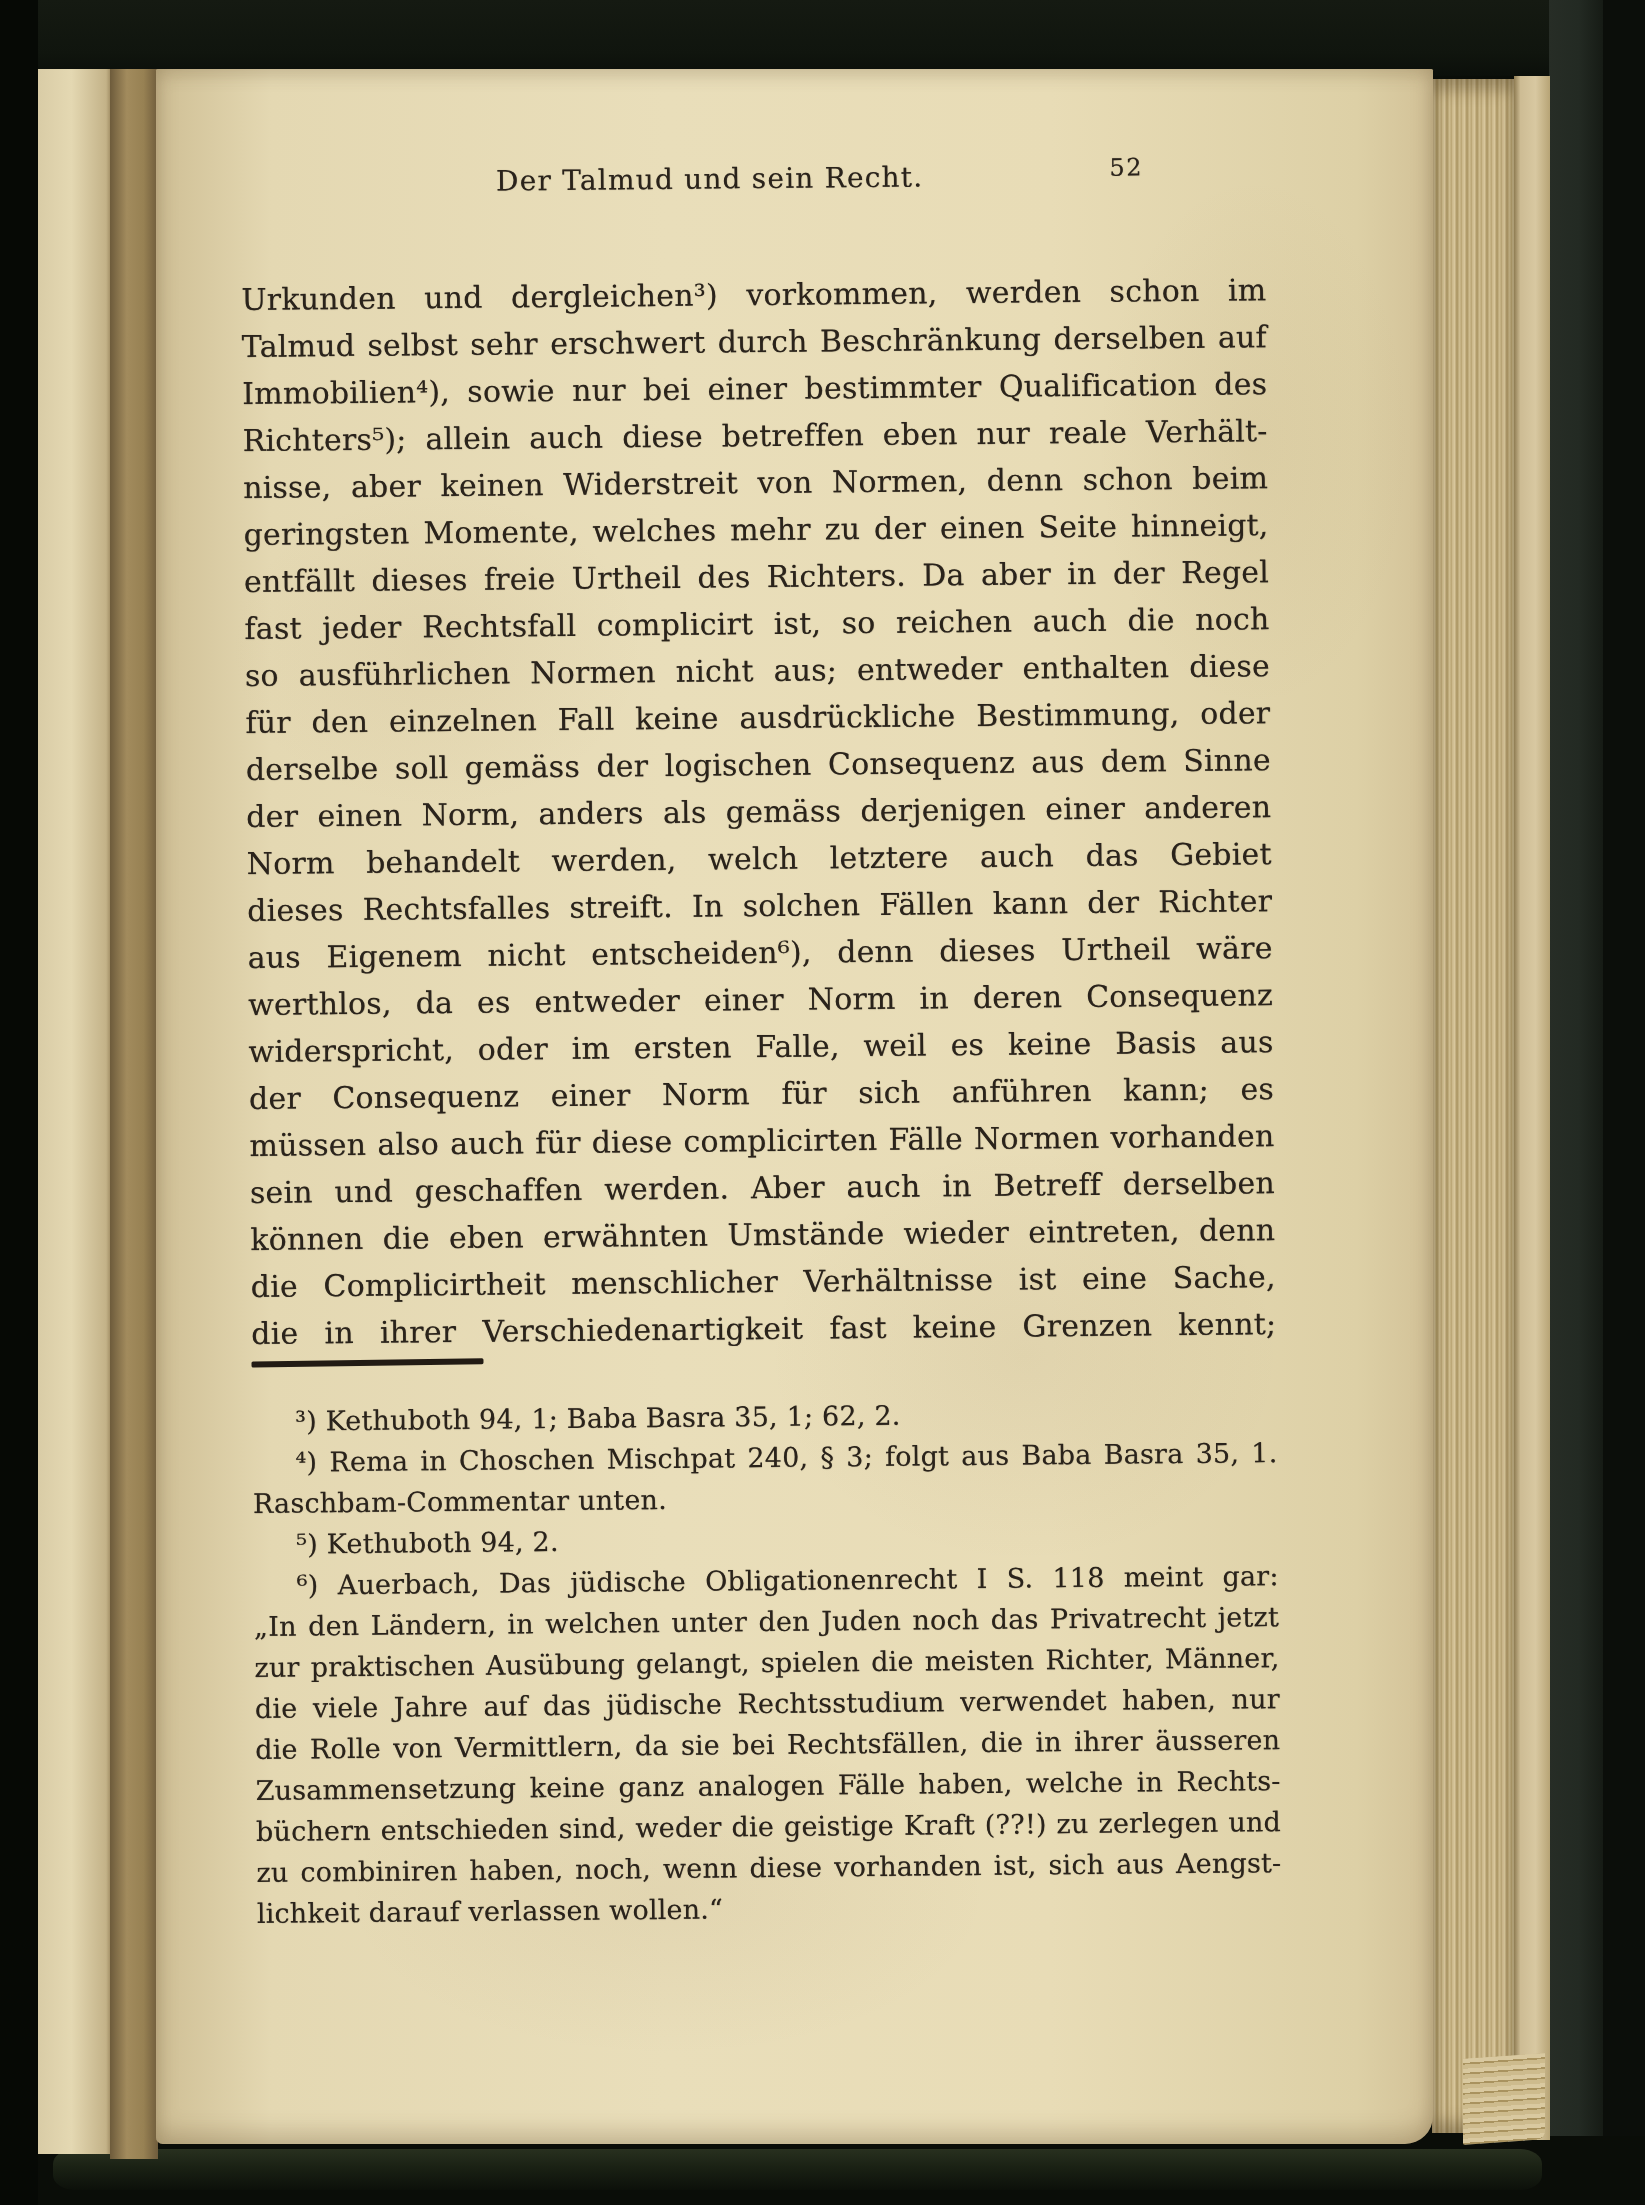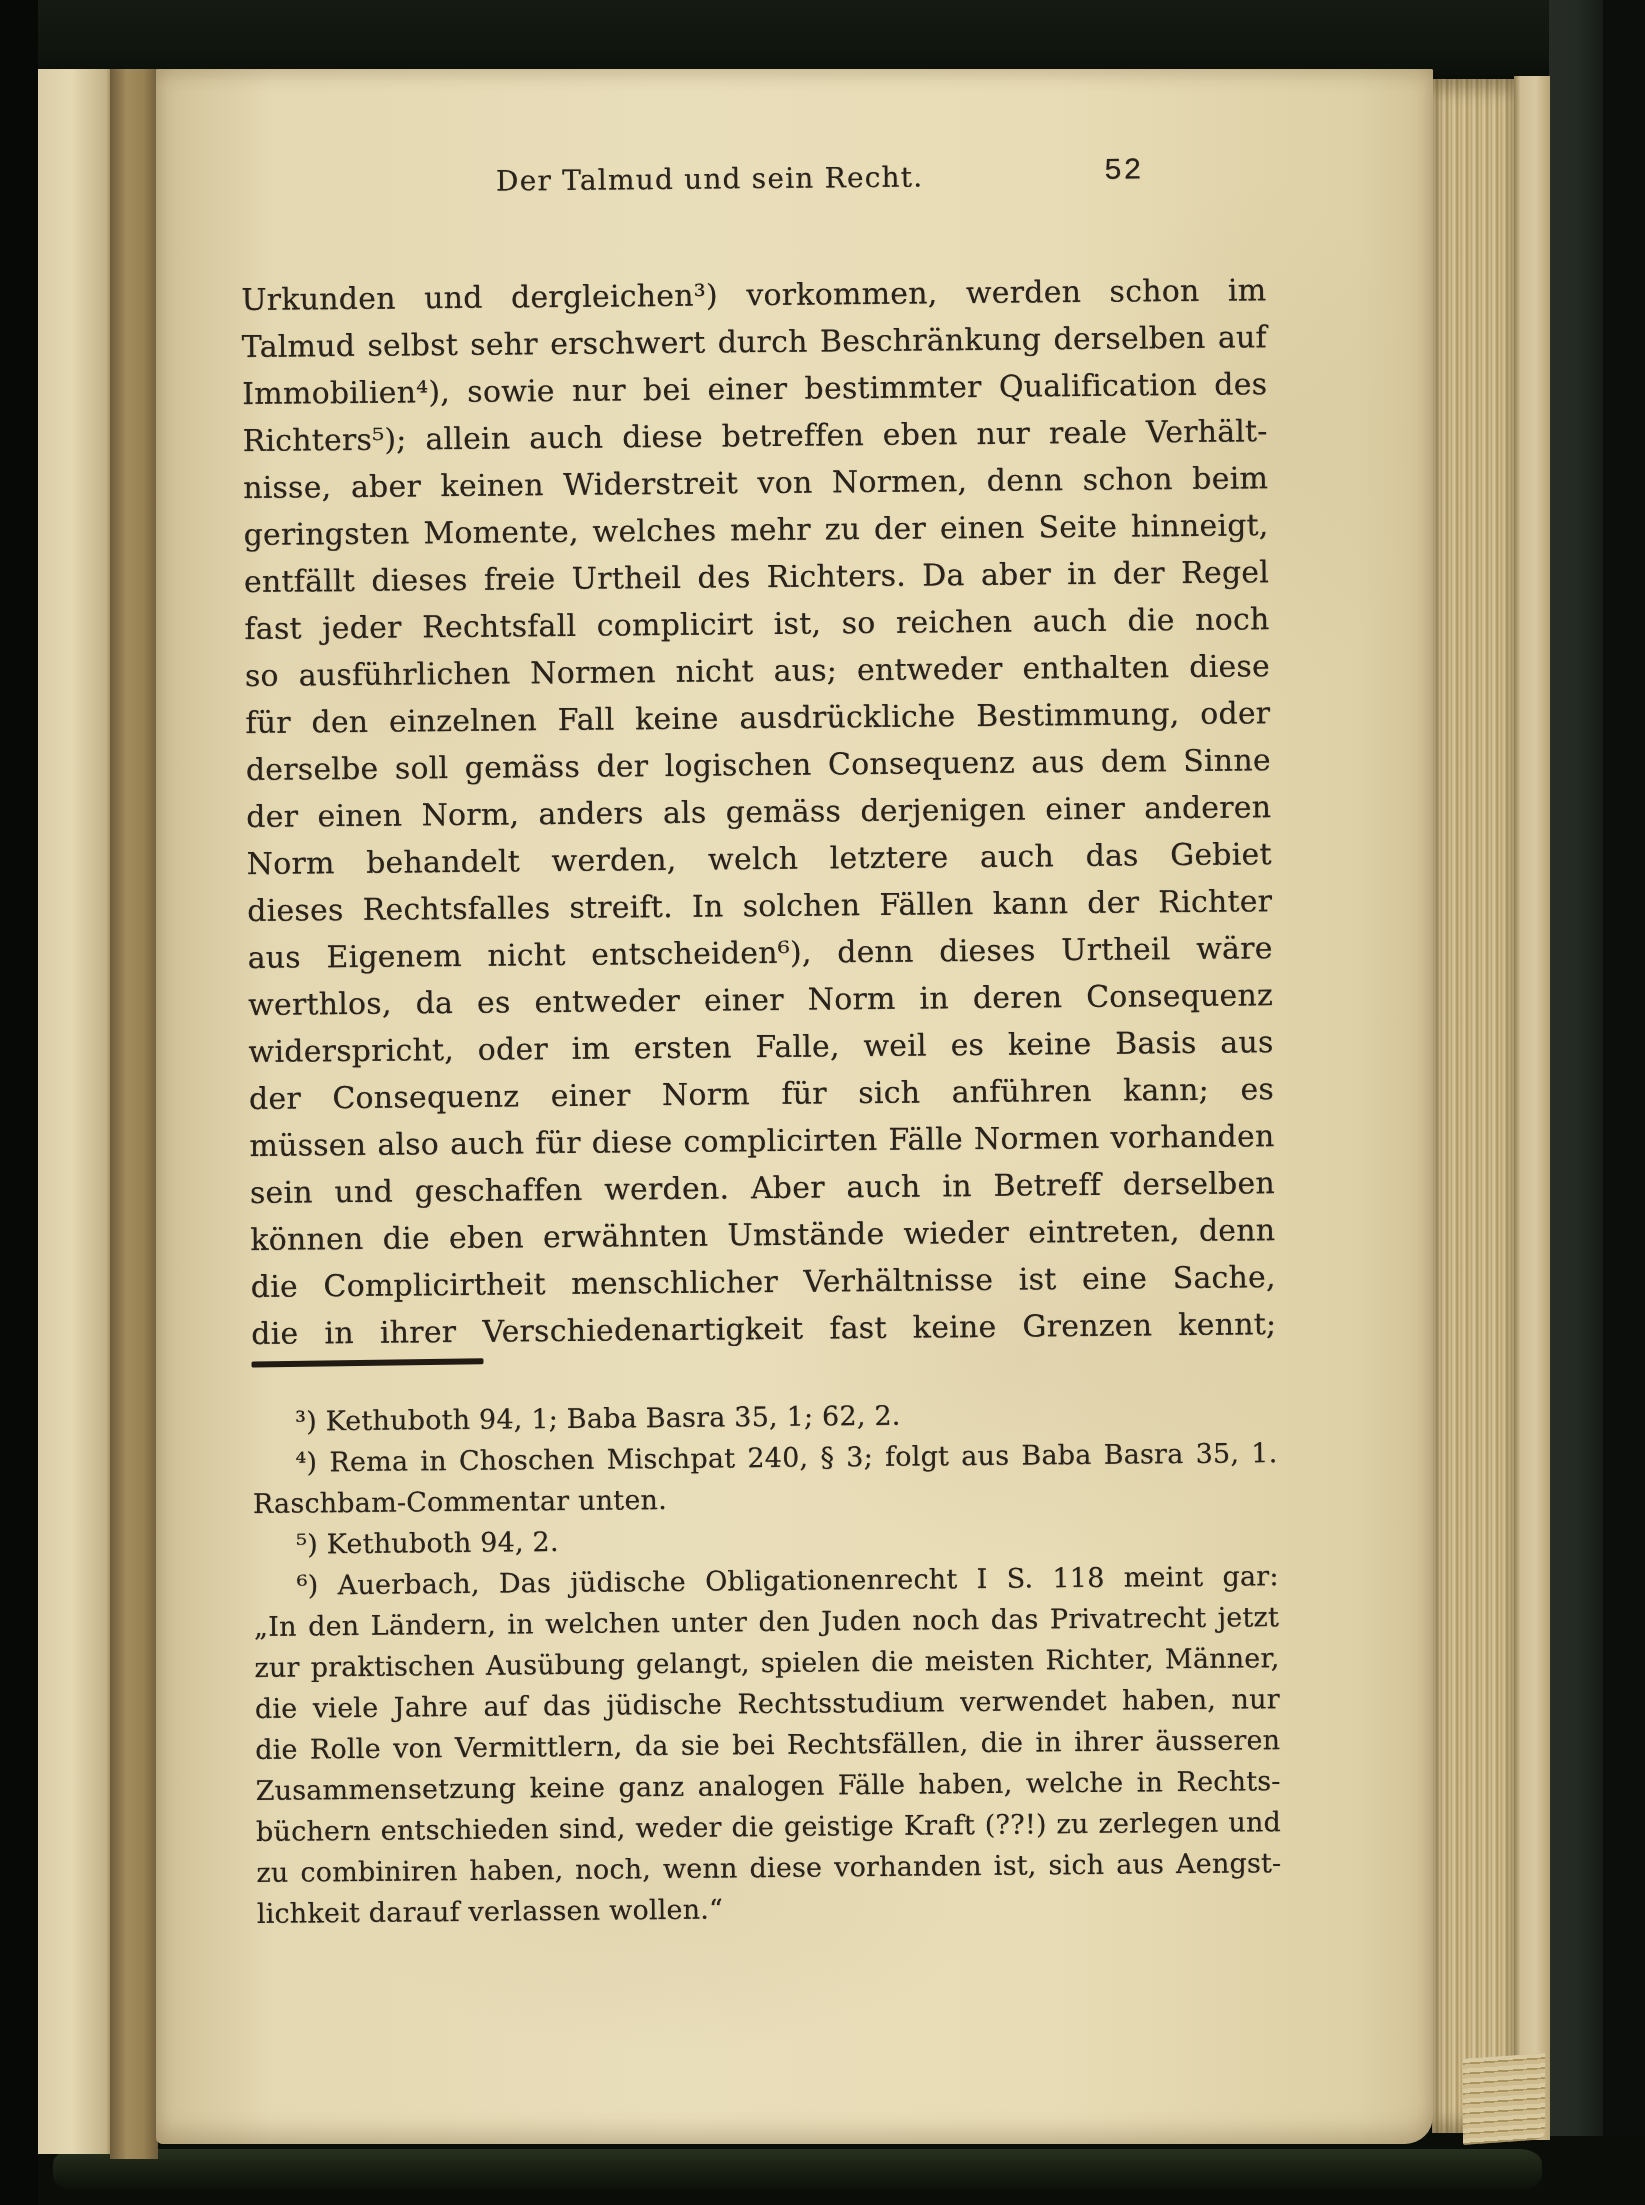--- a/index.html
+++ b/index.html
@@ -46,21 +46,21 @@
   .corner-stack{position:absolute;left:1425px;top:2056px;width:82px;height:86px;
     background:repeating-linear-gradient(180deg,#d9c9a0 0 4.1px,#a9935f 4.1px 5.8px,#cdbb8d 5.8px 10px);
     transform:skewY(-4deg);border-radius:0 0 8.2px 1.6px;}
   
   .text-area{position:absolute;left:202px;top:165px;width:1025px;
     transform:rotate(-0.55deg);transform-origin:left top;
     color:#2a231b;text-shadow:0.2px 0.2px 0.7px rgba(42,35,27,.55);}
   .running-header{position:relative;height:41px;}
   .header-title{display:block;text-align:center;transform:translateX(-43px);
     font-size:28px;letter-spacing:1.2px;line-height:38px;}
-  .page-number{position:absolute;right:122px;top:-3.3px;font-size:30px;letter-spacing:1.6px;font-family:Liberation Mono, monospace;}
+  .page-number{position:absolute;right:122px;top:-3.3px;font-size:24px;letter-spacing:1.6px;}
   .body-block{margin-top:70px;}
   .body-line{height:47px;line-height:47px;font-size:30px;letter-spacing:0.2px;overflow:visible;}
   .footnote-rule{margin-top:4.1px;width:232px;height:5.8px;background:#221b14;
     border-radius:1.6px;transform:rotate(-.3deg);}
   .footnotes-block{margin-top:34px;}
   .fn-line{height:41px;line-height:41px;font-size:27px;letter-spacing:0.2px;}
   .indent{text-indent:43px;}
   .justify{text-align:justify;text-align-last:justify;}
 </style>
 </head>

